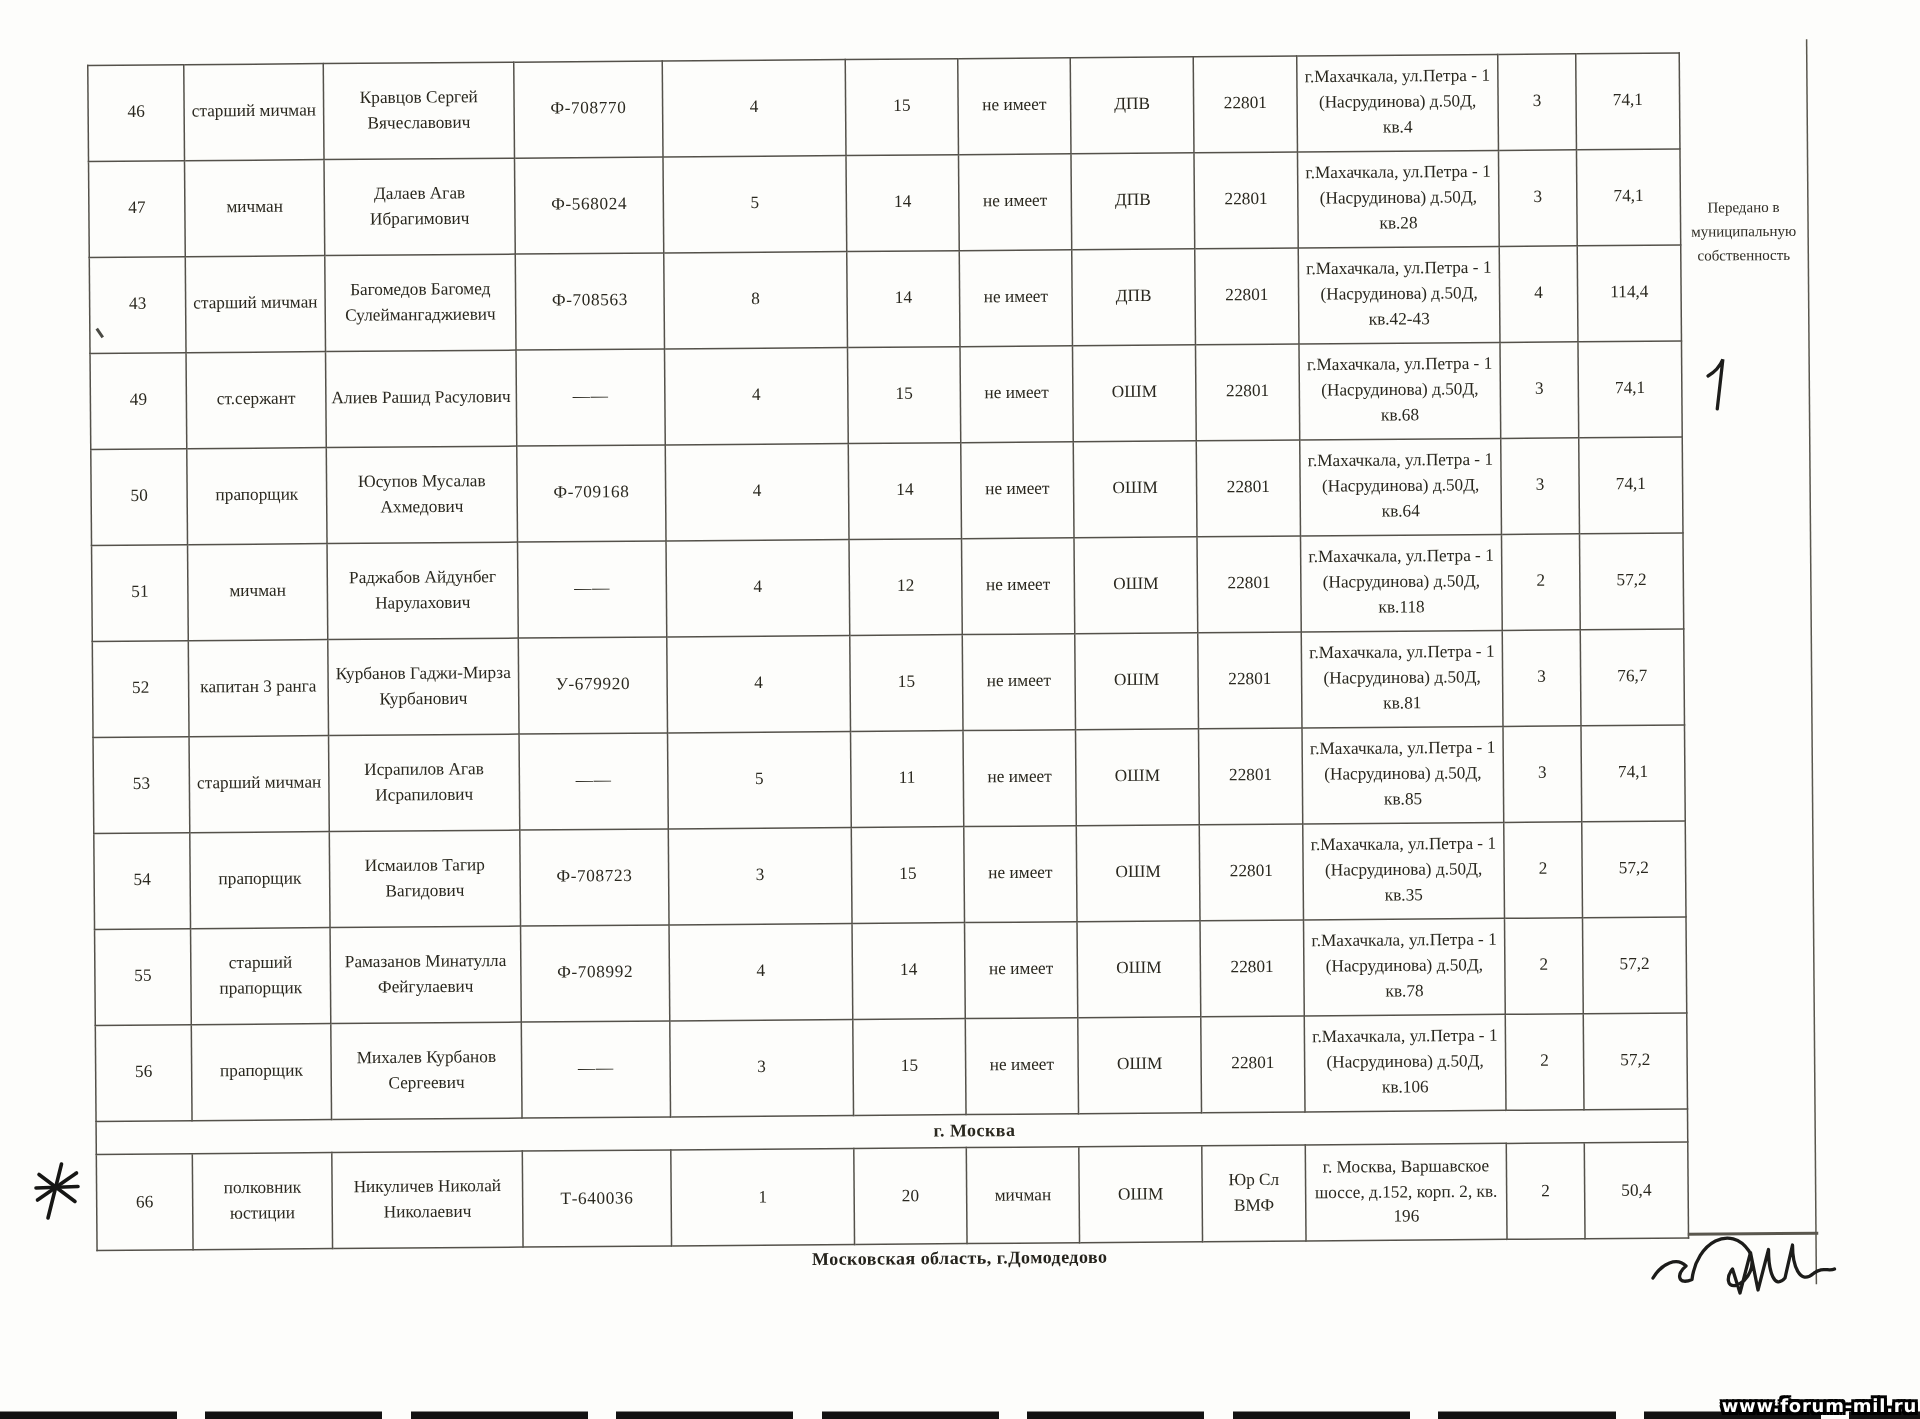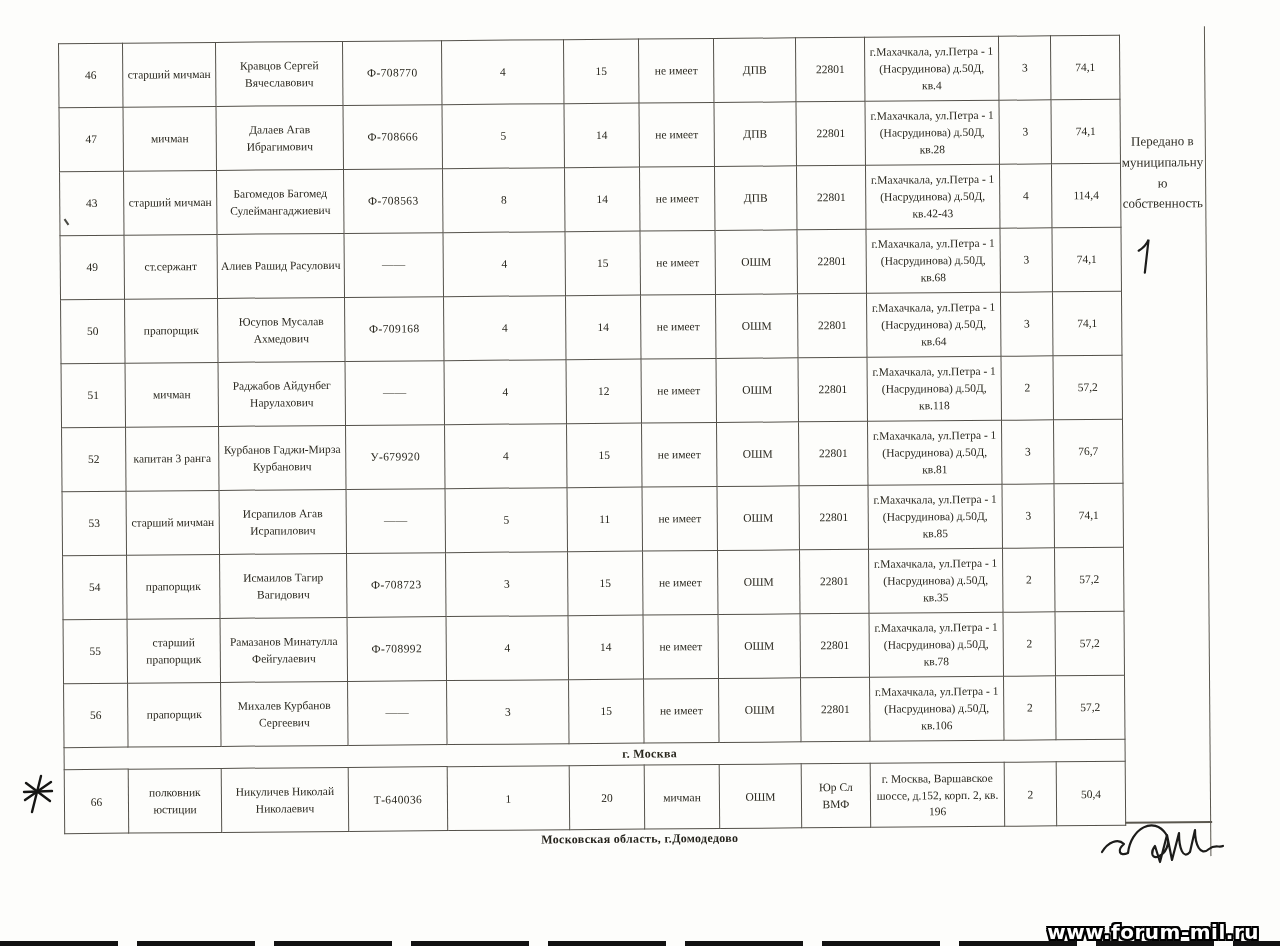--- a/index.html
+++ b/index.html
@@ -37,42 +37,42 @@
     text-align:center; text-indent:90px;
     font-weight:bold; font-size:12px; letter-spacing:.3px; color:#25231c;
   }
   .notes-col{
     position:absolute; left:1061px; top:-8px; width:86px; height:830px;
     border-right:1.5px solid #5a574e; box-sizing:border-box;
     padding-top:105px;
   }
   .note-text{
     width:82px; margin:0 auto; text-align:center;
-    font-size:13px; line-height:1.6; color:#2e2c24;
+    font-size:10px; line-height:1.6; color:#2e2c24;
     overflow-wrap:anywhere;
   }
   .hand-one{position:absolute; left:14px; top:210px;}
   .notes-bottom-line{
     position:absolute; left:1061px; top:787px; width:87px; height:1.5px;
     background:#5a574e;
   }
   .asterisk-mark{position:absolute; left:20px; top:770px;}
   .signature-mark{position:absolute; left:1096px; top:808px;}
   .tick-mark{
     position:absolute; left:63px; top:221px; width:7px; height:2px;
     background:#4a4a44; transform:rotate(55deg);
   }
   .scan-edge{
     position:absolute; left:0; bottom:0; width:100%; height:5px;
     background:repeating-linear-gradient(90deg,#121212 0 118px,rgba(18,18,18,0) 118px 137px);
   }
   .watermark{
-    position:absolute; right:21px; bottom:2px;
+    position:absolute; right:2px; bottom:2px;
     font-family:"DejaVu Sans", sans-serif; font-weight:bold;
-    font-size:20px; letter-spacing:.5px; color:#ffffff;
+    font-size:12px; letter-spacing:.5px; color:#ffffff;
     text-shadow:
       -2px 0 0 #000, 2px 0 0 #000, 0 -2px 0 #000, 0 2px 0 #000,
       -2px -2px 0 #000, 2px -2px 0 #000, -2px 2px 0 #000, 2px 2px 0 #000,
       -1px -1px 0 #000, 1px -1px 0 #000, -1px 1px 0 #000, 1px 1px 0 #000;
   }
 </style>
 </head>
 <body>
 
 <div class="page">
@@ -106,21 +106,21 @@
             <td class="c-basis">ДПВ</td>
             <td class="c-military_unit">22801</td>
             <td class="c-address">г.Махачкала, ул.Петра - 1 (Насрудинова) д.50Д, кв.4</td>
             <td class="c-rooms">3</td>
             <td class="c-area">74,1</td>
           </tr>
           <tr class="data-row">
             <td class="c-num">47</td>
             <td class="c-rank">мичман</td>
             <td class="c-name">Далаев Агав Ибрагимович</td>
-            <td class="c-doc_number">Ф-708666</td>
+            <td class="c-doc_number">Ф-568024</td>
             <td class="c-family_members">5</td>
             <td class="c-service_years">14</td>
             <td class="c-housing">не имеет</td>
             <td class="c-basis">ДПВ</td>
             <td class="c-military_unit">22801</td>
             <td class="c-address">г.Махачкала, ул.Петра - 1 (Насрудинова) д.50Д, кв.28</td>
             <td class="c-rooms">3</td>
             <td class="c-area">74,1</td>
           </tr>
           <tr class="data-row">

